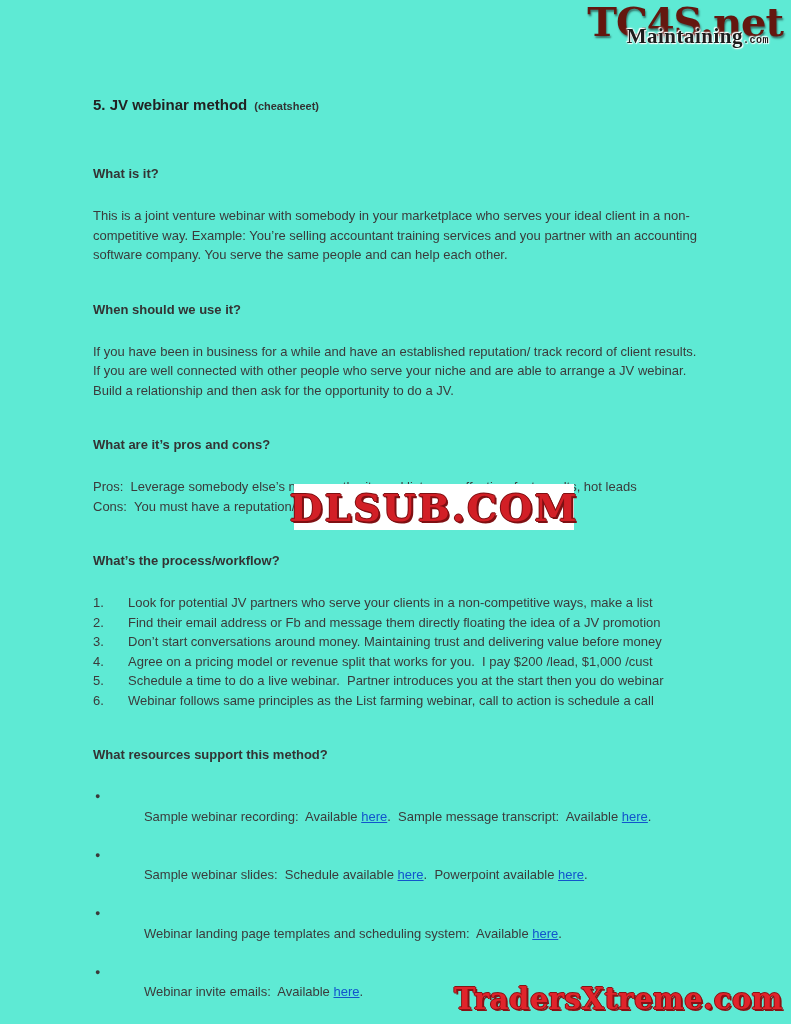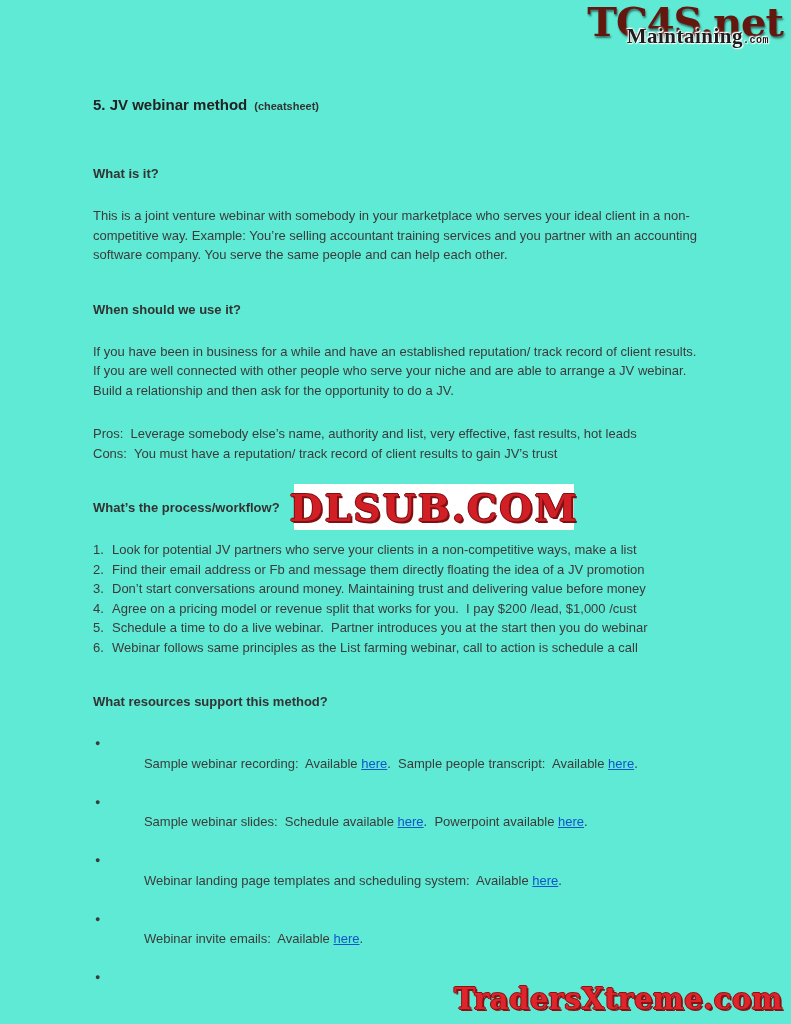--- a/index.html
+++ b/index.html
@@ -58,21 +58,21 @@
     list-style: none;
     margin-top: 24px;
   }
   ol.process-list li {
     display: flex;
     font-size: 13px;
     line-height: 19.5px;
     color: #3b3b3b;
   }
   ol.process-list .num { width: 19px; flex: 0 0 19px; }
-  ol.process-list .txt { flex: 1; white-space: pre-wrap; }
+  ol.process-list .txt { flex: 1; white-space: pre-wrap; margin-left: 16px; }
 
   ul.resource-list {
     list-style: none;
     margin-top: 24px;
   }
   ul.resource-list li {
     position: relative;
     padding-left: 22px;
     font-size: 13px;
     line-height: 19.5px;
@@ -180,20 +180,21 @@
     <h1 class="doc-title">
       <span>5. JV webinar method</span><span class="note">(cheatsheet)</span>
     </h1>
 
     <h2 class="section-heading mt-lg">What is it?</h2>
     <p class="para">This is a joint venture webinar with somebody in your marketplace who serves your ideal client in a non-competitive way. Example: You’re selling accountant training services and you partner with an accounting software company. You serve the same people and can help each other.</p>
 
     <h2 class="section-heading">When should we use it?</h2>
     <p class="para">If you have been in business for a while and have an established reputation/ track record of client results. If you are well connected with other people who serve your niche and are able to arrange a JV webinar. Build a relationship and then ask for the opportunity to do a JV.</p>
 
+    <h2 class="section-heading">What are it’s pros and cons?</h2>
     <div class="lines-block">
       <div class="line">Pros:  Leverage somebody else’s name, authority and list, very effective, fast results, hot leads</div>
       <div class="line">Cons:  You must have a reputation/ track record of client results to gain JV’s trust</div>
     </div>
 
     <h2 class="section-heading">What’s the process/workflow?</h2>
     <ol class="process-list">
       <li>
         <span class="num">1.</span>
           <span class="txt">Look for potential JV partners who serve your clients in a non-competitive ways, make a list</span>
@@ -216,21 +217,21 @@
       </li>
       <li>
         <span class="num">6.</span>
           <span class="txt">Webinar follows same principles as the List farming webinar, call to action is schedule a call</span>
       </li>
     </ol>
 
     <h2 class="section-heading">What resources support this method?</h2>
     <ul class="resource-list">
       <li>
-        <span>Sample webinar recording:  Available </span><a class="res-link">here</a><span>.  Sample people transcript:  Available </span><a class="res-link">here</a><span>.</span>
+        <span>Sample webinar recording:  Available </span><a class="res-link">here</a><span>.  Sample message transcript:  Available </span><a class="res-link">here</a><span>.</span>
       </li>
       <li>
         <span>Sample webinar slides:  Schedule available </span><a class="res-link">here</a><span>.  Powerpoint available </span><a class="res-link">here</a><span>.</span>
       </li>
       <li>
         <span>Webinar landing page templates and scheduling system:  Available </span><a class="res-link">here</a><span>.</span>
       </li>
       <li>
         <span>Webinar invite emails:  Available </span><a class="res-link">here</a><span>.</span>
       </li>

